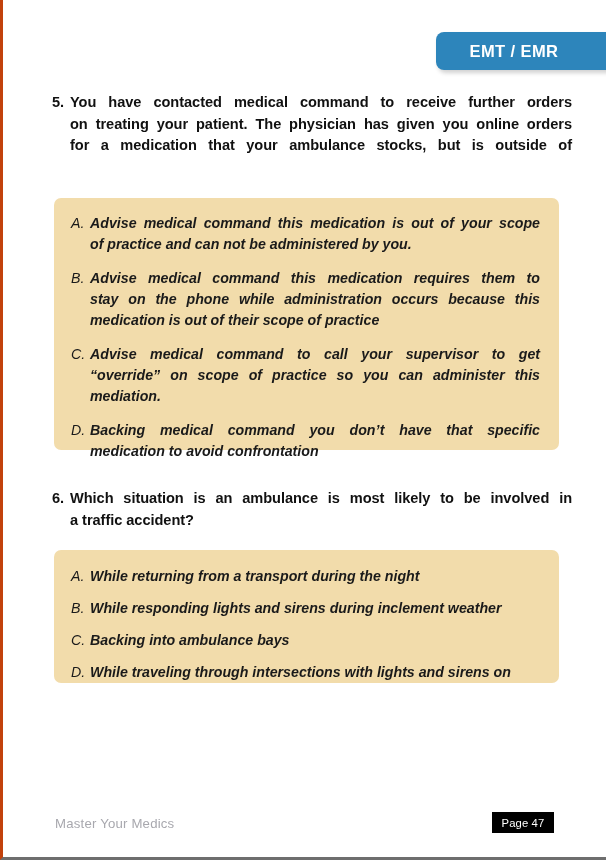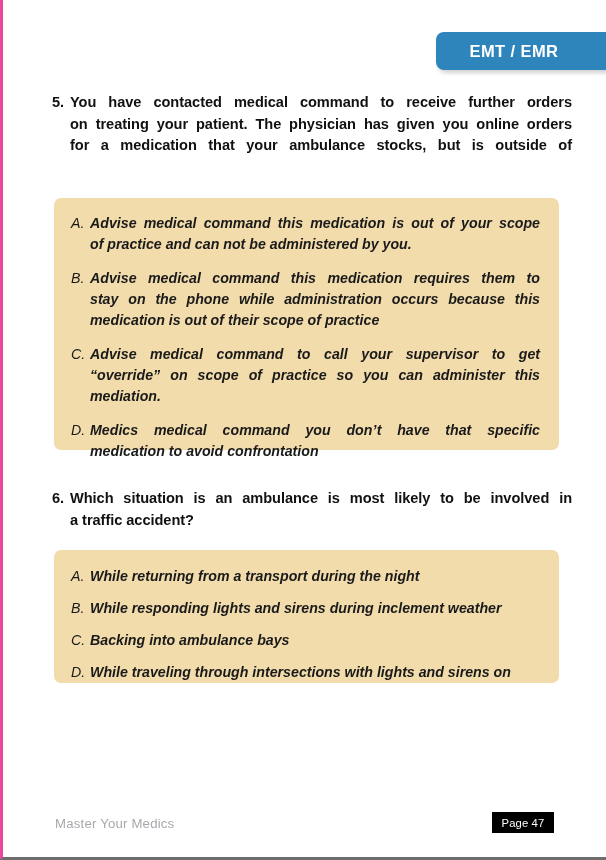--- a/index.html
+++ b/index.html
@@ -13,21 +13,21 @@
     font-family: "Liberation Sans", sans-serif;
     -webkit-font-smoothing: antialiased;
   }
 
   .page {
     position: relative;
     width: 606px;
     height: 860px;
     background: #ffffff;
     box-sizing: border-box;
-    border-left: 3px solid #ec4899;
+    border-left: 3px solid #c2410c;
     border-bottom: 3px solid #6e6e6e;
     overflow: hidden;
   }
 
   
   .tab {
     position: absolute;
     left: 433px;
     top: 32px;
     width: 180px;
@@ -194,21 +194,21 @@
       <div class="a-text">
         <span class="j">Advise medical command to call your supervisor to get</span>
         <span class="j">“override” on scope of practice so you can administer this</span>
         <span>mediation.</span>
       </div>
     </div>
 
     <div class="answer">
       <span class="a-letter">D.</span>
       <div class="a-text">
-        <span class="j">Medics medical command you don’t have that specific</span>
+        <span class="j">Backing medical command you don’t have that specific</span>
         <span>medication to avoid confrontation</span>
       </div>
     </div>
 
   </div>
 
   <div class="question" id="question-6">
     <span class="q-num">6.</span>
     <div class="q-text">
       <span class="j">Which situation is an ambulance is most likely to be involved in</span>

